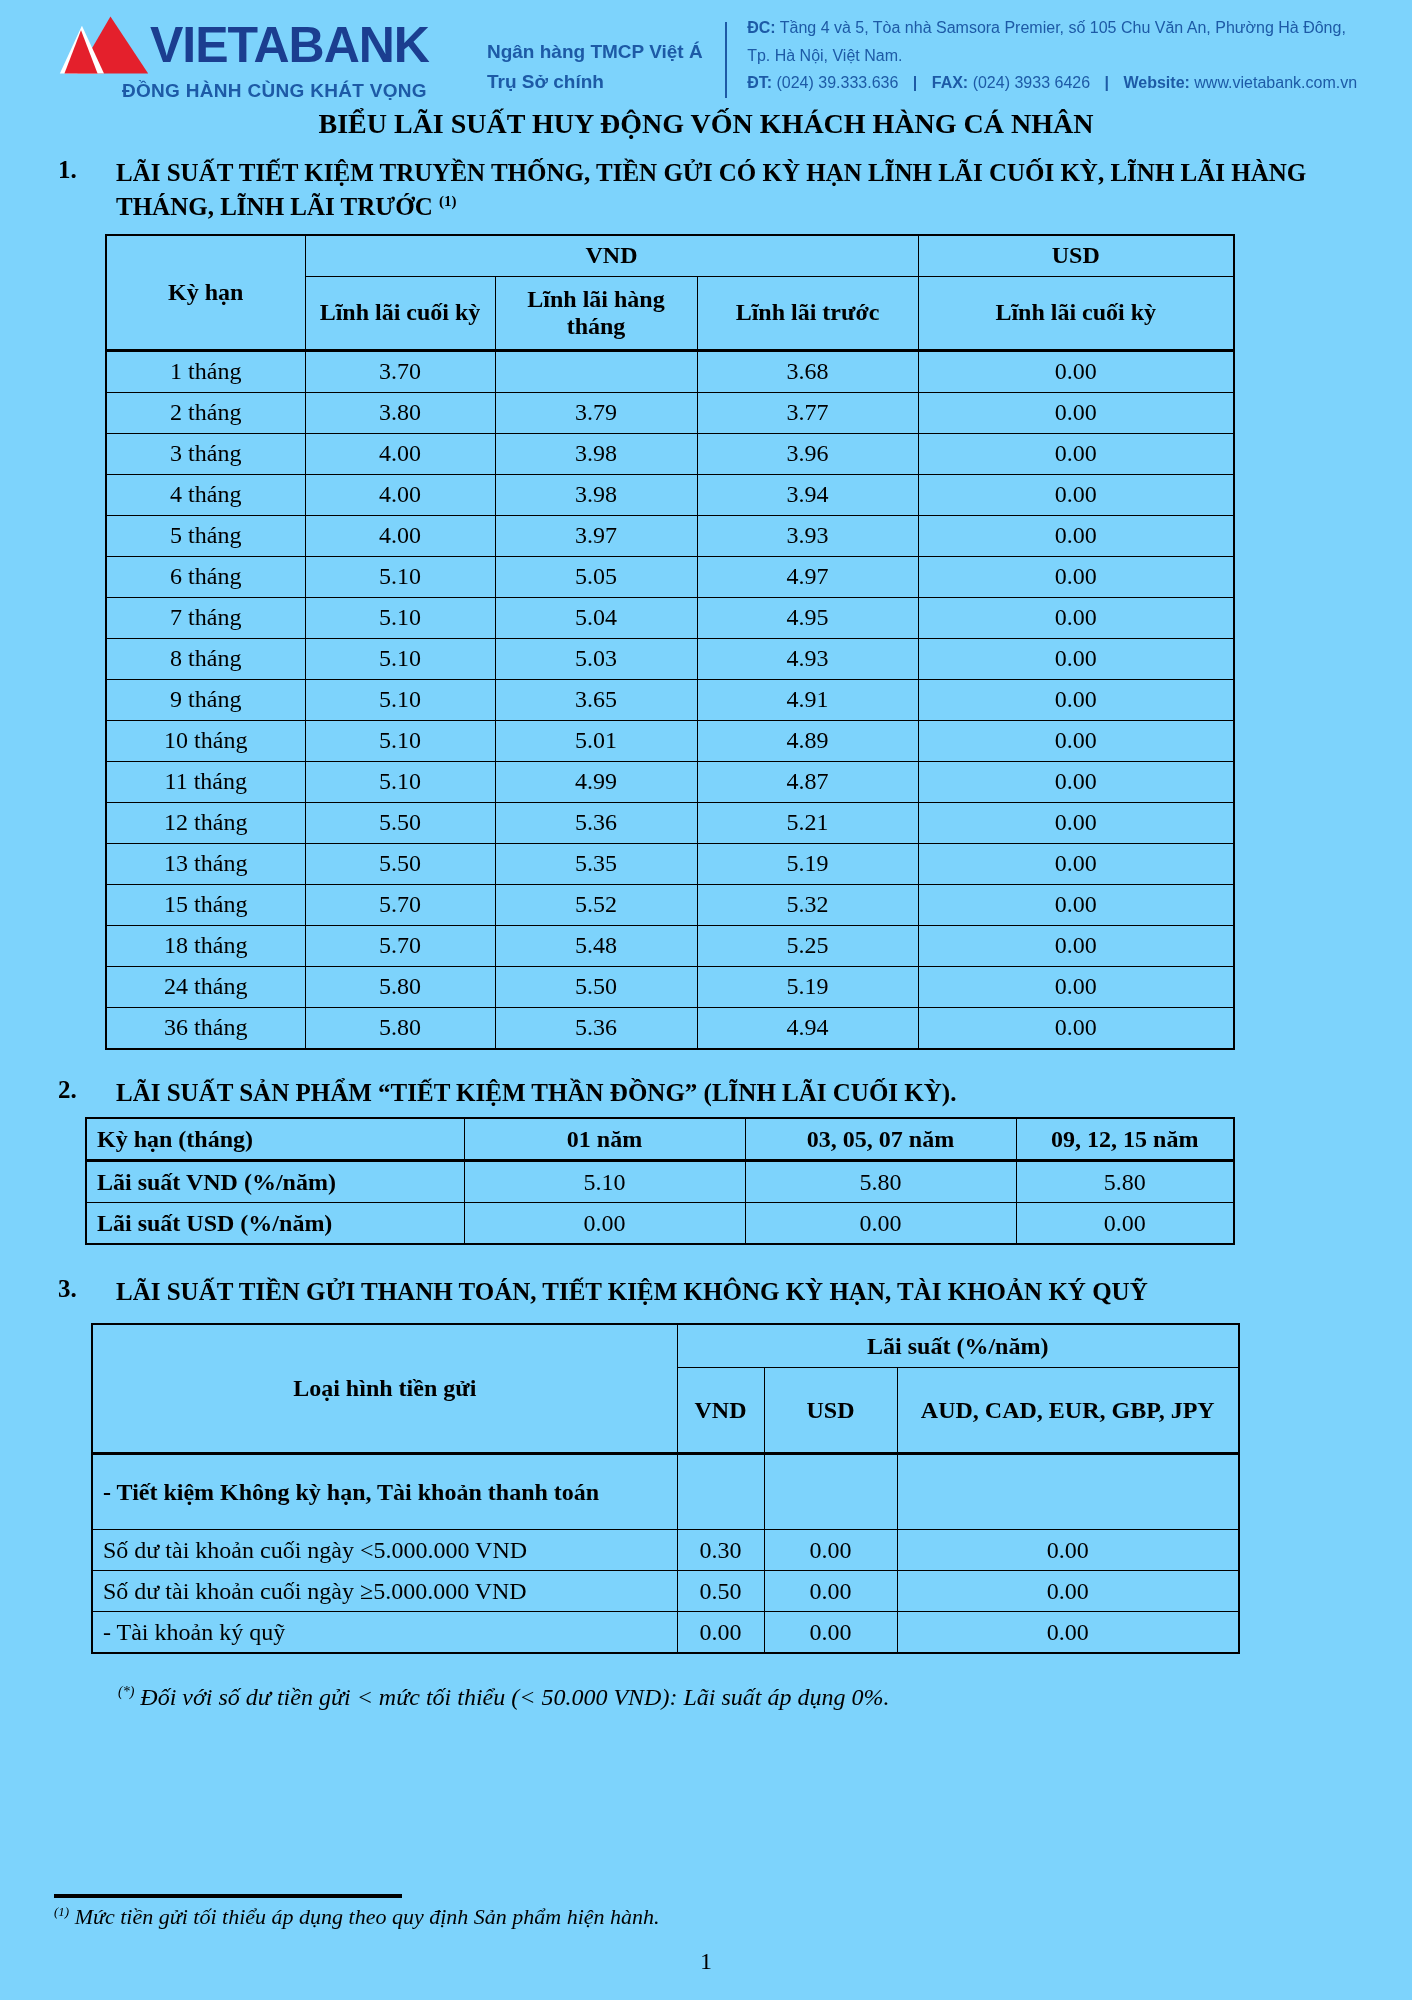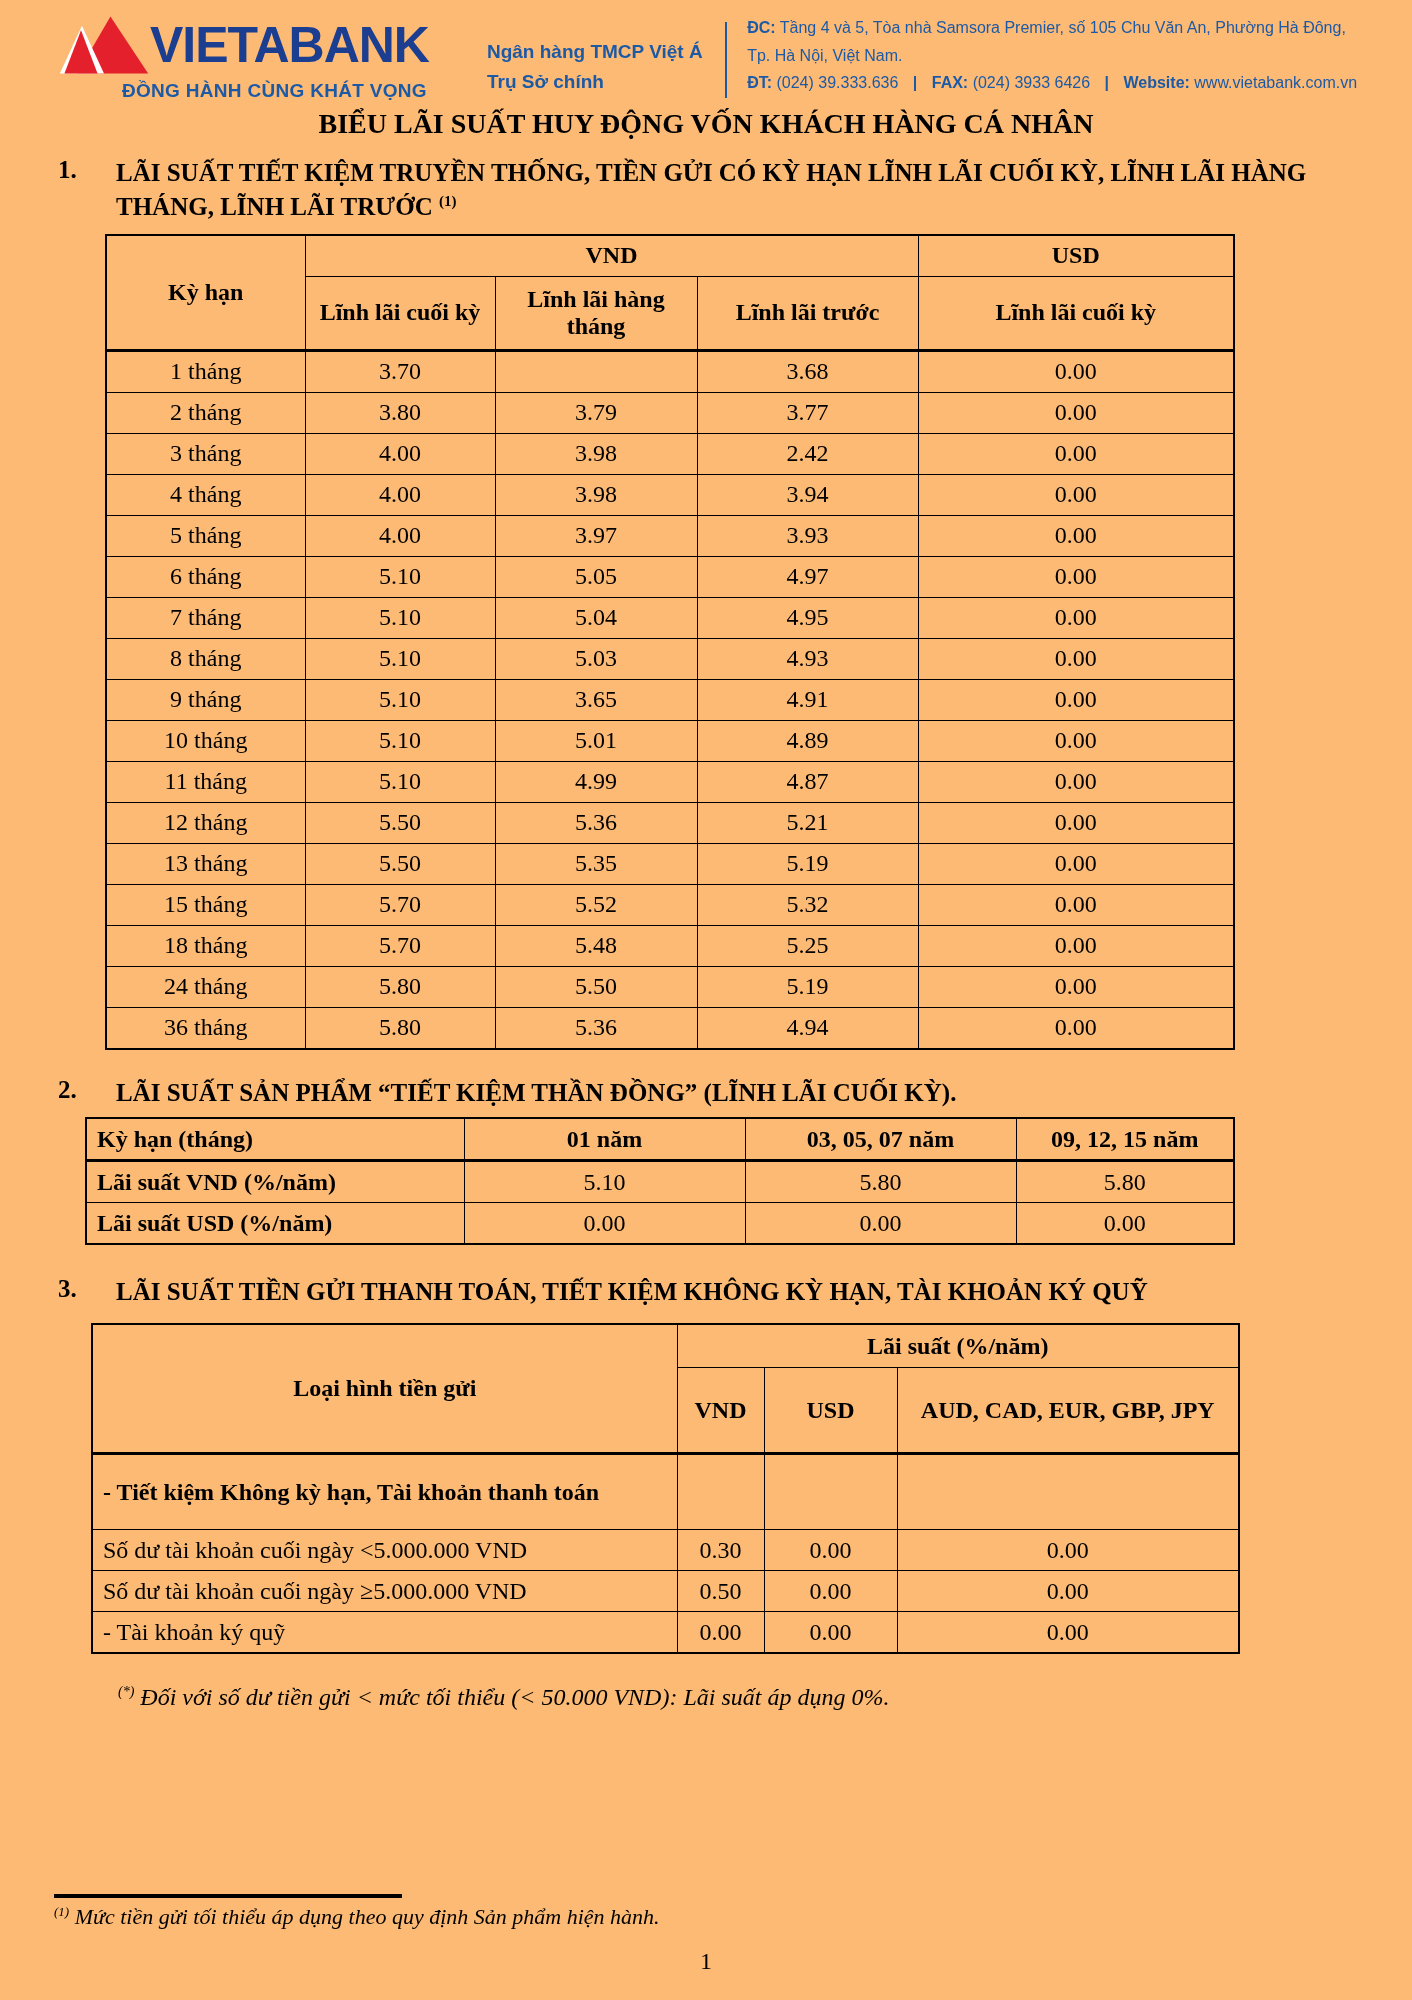--- a/index.html
+++ b/index.html
@@ -1,18 +1,18 @@
 <!DOCTYPE html>
 <html style="--logo_red: #e4202c; --logo_blue: #1b3e90; --header_blue: #1d5aa6;"><head>
 <meta charset="utf-8">
 <style>
   html,body { margin:0; padding:0; background:#ffffff; }
   .page {
     position:relative; width:1412px; height:2000px; margin:0 auto;
-    background:#fdba74; color:#000;
+    background:#7dd3fc; color:#000;
     font-family:"Liberation Serif", serif; overflow:hidden;
   }
   
   .header { display:flex; align-items:flex-end; padding:14px 50px 0 58px; }
   .logo-block { display:flex; flex-direction:column; }
   .logo-row { display:flex; align-items:center; }
   .logo-mark { width:92px; height:62px; color:var(--logo_red,#e4202c); }
   .logo-text {
     font-family:"Liberation Sans", sans-serif; font-weight:bold;
     font-size:50px; letter-spacing:-1px; color:var(--logo_blue,#1b3e90); line-height:1;
@@ -149,21 +149,21 @@
           <td>2 tháng</td>
           <td>3.80</td>
           <td>3.79</td>
           <td>3.77</td>
           <td>0.00</td>
         </tr>
         <tr>
           <td>3 tháng</td>
           <td>4.00</td>
           <td>3.98</td>
-          <td>2.42</td>
+          <td>3.96</td>
           <td>0.00</td>
         </tr>
         <tr>
           <td>4 tháng</td>
           <td>4.00</td>
           <td>3.98</td>
           <td>3.94</td>
           <td>0.00</td>
         </tr>
         <tr>

